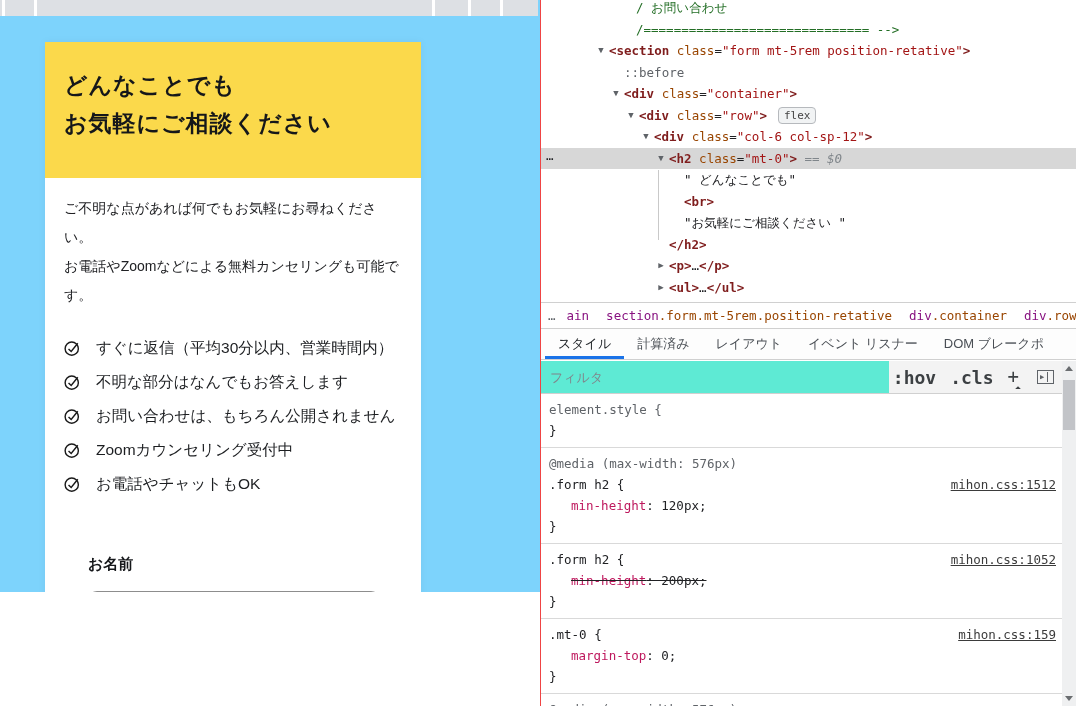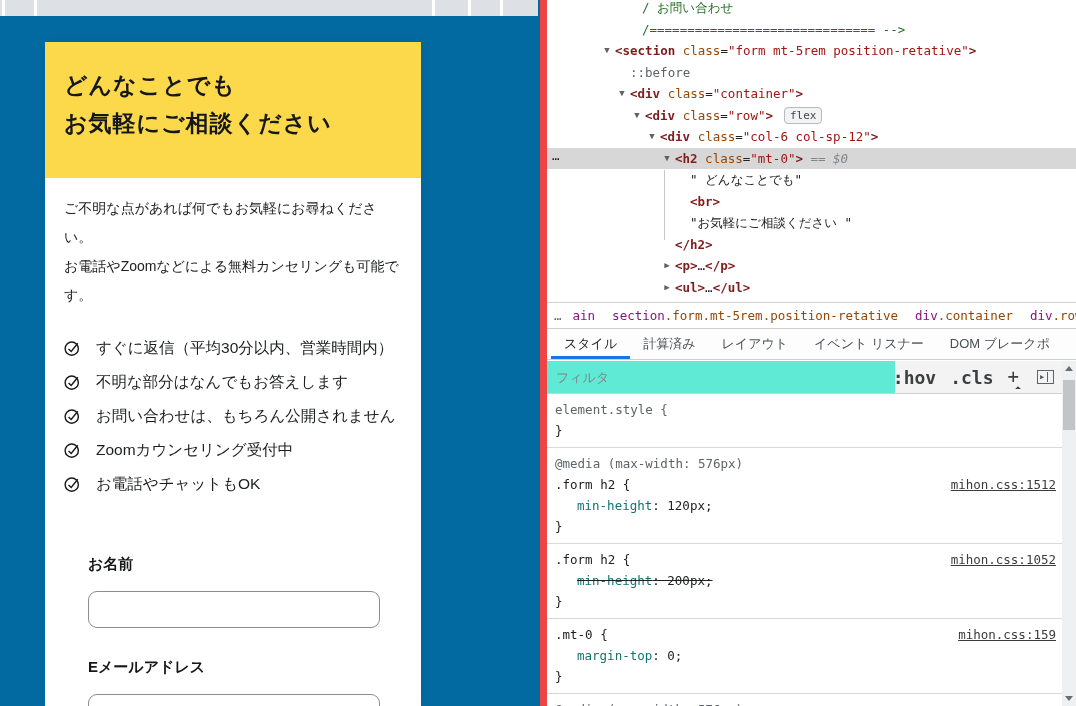--- a/index.html
+++ b/index.html
@@ -1,38 +1,38 @@
 <!DOCTYPE html>
 <html><head>
 <meta charset="utf-8">
 <style>
   * { margin:0; padding:0; box-sizing:border-box; }
   body { font-family:"Liberation Sans", sans-serif; }
   .screen { position:relative; width:1076px; height:706px; background:#ffffff; overflow:hidden; }
 
   
-  .left-pane { position:absolute; left:0; top:0; width:540px; height:706px; background:#0369a1; overflow:hidden;text-decoration:underline; }
+  .left-pane { position:absolute; left:0; top:0; width:540px; height:592px; background:#7dd3fc; overflow:hidden;text-decoration:underline; }
   .top-strip { position:absolute; left:0; top:0; width:538px; height:16px; background:#dde0e4; }
   .top-strip .gap { position:absolute; top:0; width:3px; height:16px; background:#ffffff; }
 
   .contact-card { position:absolute; left:45px; top:42px; width:376px; height:664px; background:#ffffff; box-shadow:0 0 8px rgba(0,0,0,0.05); }
   .card-header { width:100%; height:136px; padding:24px 18px 0 19px; }
   .card-header h1 { font-size:23px; font-weight:bold; color:#15171a; line-height:38px; letter-spacing:1px; }
   .card-body { padding:16px 18px 0 19px; }
   .para { font-size:14px; color:#202124; line-height:29px; }
   .checklist { list-style:none; margin-top:28px; }
   .checklist li { display:flex; align-items:center; margin-bottom:13px; font-size:15.5px; color:#1c1e21; }
   .checklist .ck-icon { width:17px; height:17px; margin-right:15px; flex:0 0 auto; }
   .contact-form { margin-left:24px; margin-top:60px; width:292px; }
   .field-label { font-size:15px; font-weight:bold; color:#15171a; display:block; }
   .text-input { display:block; width:292px; height:37px; margin-top:17px; border:1px solid #8d8d8d; border-radius:9px; background:#fff; outline:none; font-size:15px; padding:0 10px; }
   .field-2 { margin-top:30px; }
 
   
-  .devtools { position:absolute; left:540px; top:0; width:536px; height:706px; background:#ffffff; border-left:7px solid #ef4444; font-family:"DejaVu Sans Mono", monospace; font-size:12.5px; color:#202124; }
+  .devtools { position:absolute; left:540px; top:0; width:536px; height:706px; background:#ffffff; border-left:1px solid #ef4444; font-family:"DejaVu Sans Mono", monospace; font-size:12.5px; color:#202124; }
   .elements { position:absolute; left:0; top:0; right:0; height:302px; overflow:hidden; }
   .tree { position:absolute; left:0; top:-3px; right:0; }
   .tree-row { position:relative; height:21.5px; line-height:21.5px; white-space:pre; }
   .tree-row.selected { background:#d7d7d7; }
   .row-gutter { position:absolute; left:5px; top:-3px; color:#202124; letter-spacing:1px; }
   .arrow { position:absolute; top:0; width:14px; text-align:center; color:#5f6368; font-size:9px; }
   .c-tag { color:#7f1d1d;font-weight:bold; }
   .c-attr { color:#994500; }
   .c-val { color:#a31515; }
   .c-plain { color:#202124; }
@@ -64,21 +64,21 @@
   .panel-btn .bar { width:1px; height:10px; background:#5f6368; margin-left:3px; }
 
   .styles-pane { position:absolute; left:0; top:394px; right:14px; bottom:0; overflow:hidden; font-size:12.5px; line-height:21px; }
   .style-section { border-bottom:1px solid #d9d9d9; padding:5px 6px 6px 8px; }
   .rule-head { display:flex; }
   .rule-head .sel { white-space:pre; }
   .rule-head .spring { flex:1; }
   .css-link { color:#3b3b3b; text-decoration:underline; white-space:nowrap; cursor:pointer; }
   .media-line { color:#5f6368; white-space:pre; }
   .decl { padding-left:22px; white-space:pre; }
-  .p-name { color:#0f766e; }
+  .p-name { color:#be185d; }
   .p-val { color:#202124; }
   .struck { text-decoration:line-through; }
   .sel-gray { color:#5f6368; }
 
   .sb-track { position:absolute; right:0; top:361px; bottom:0; width:14px; background:#eff0f1; }
   .sb-up { position:absolute; top:5px; left:3px; width:0; height:0; border-left:4px solid transparent; border-right:4px solid transparent; border-bottom:5px solid #6a6d70; }
   .sb-down { position:absolute; bottom:5px; left:3px; width:0; height:0; border-left:4px solid transparent; border-right:4px solid transparent; border-top:5px solid #6a6d70; }
   .sb-thumb { position:absolute; top:19px; left:1px; width:12px; height:50px; background:#c2c4c8; }
 </style>
 </head>

